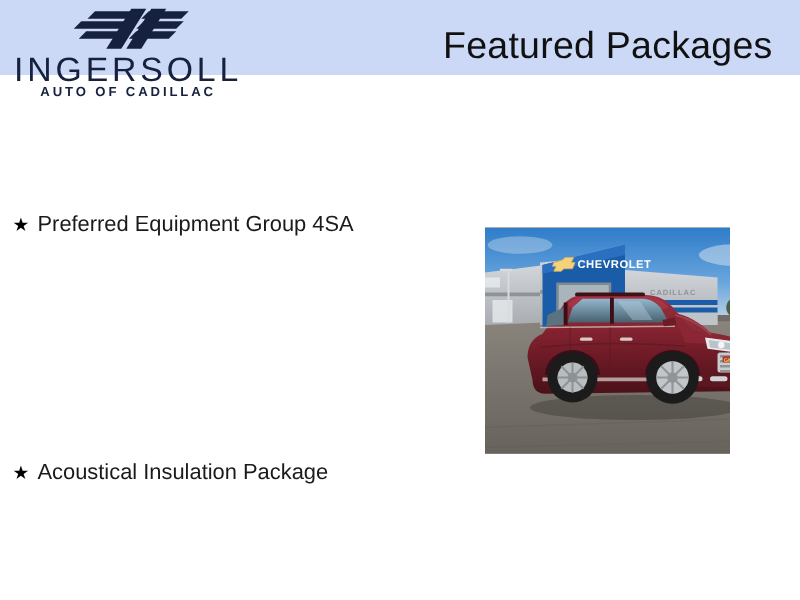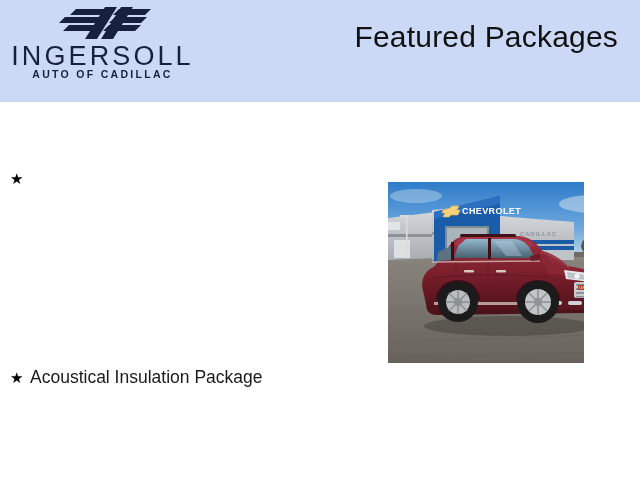--- a/index.html
+++ b/index.html
@@ -15,21 +15,21 @@
     font-family: "Liberation Sans", sans-serif;
     background: #ffffff;
   }
 
   
   .header-band {
     position: absolute;
     left: 0;
     top: 0;
     width: 640px;
-    height: 102px;
+    height: 60px;
     background: #cbd9f7;
   }
 
   
   .dealer-logo {
     position: absolute;
     left: 0px;
     top: 2px;
     width: 205px;
     height: 80px;
@@ -157,20 +157,21 @@
     <div class="logo-subtext">AUTO OF CADILLAC</div>
   </div>
 
   <div class="page-title">Featured Packages</div>
 </div>
 
 <div class="feature-list">
 
   <div class="feature-item item-0">
     <span class="bullet-star">★</span>
+    <span class="feature-label">Preferred Equipment Group 4SA</span>
   </div>
 
   <div class="feature-item item-1">
     <span class="bullet-star">★</span>
     <span class="feature-label">Acoustical Insulation Package</span>
   </div>
 </div>
 
 <div class="vehicle-photo">
   <svg width="232" height="181" viewBox="0 0 232 181" xmlns="http://www.w3.org/2000/svg">

